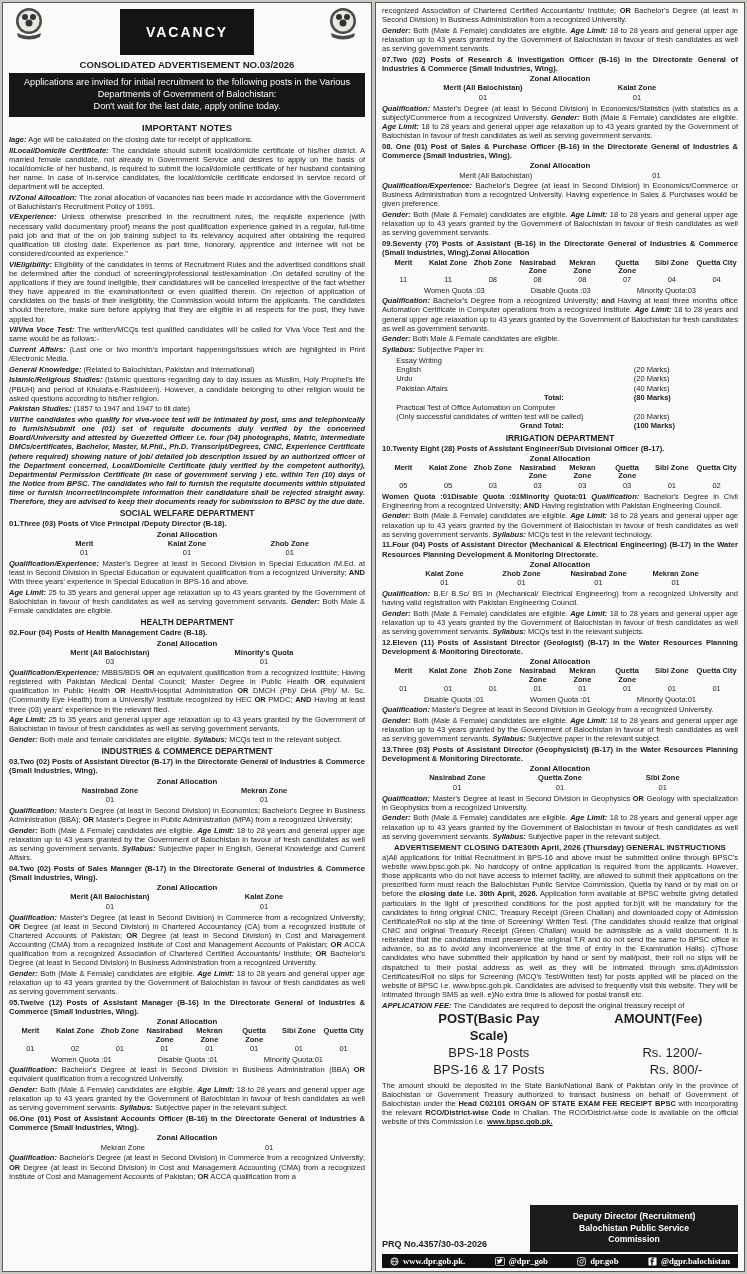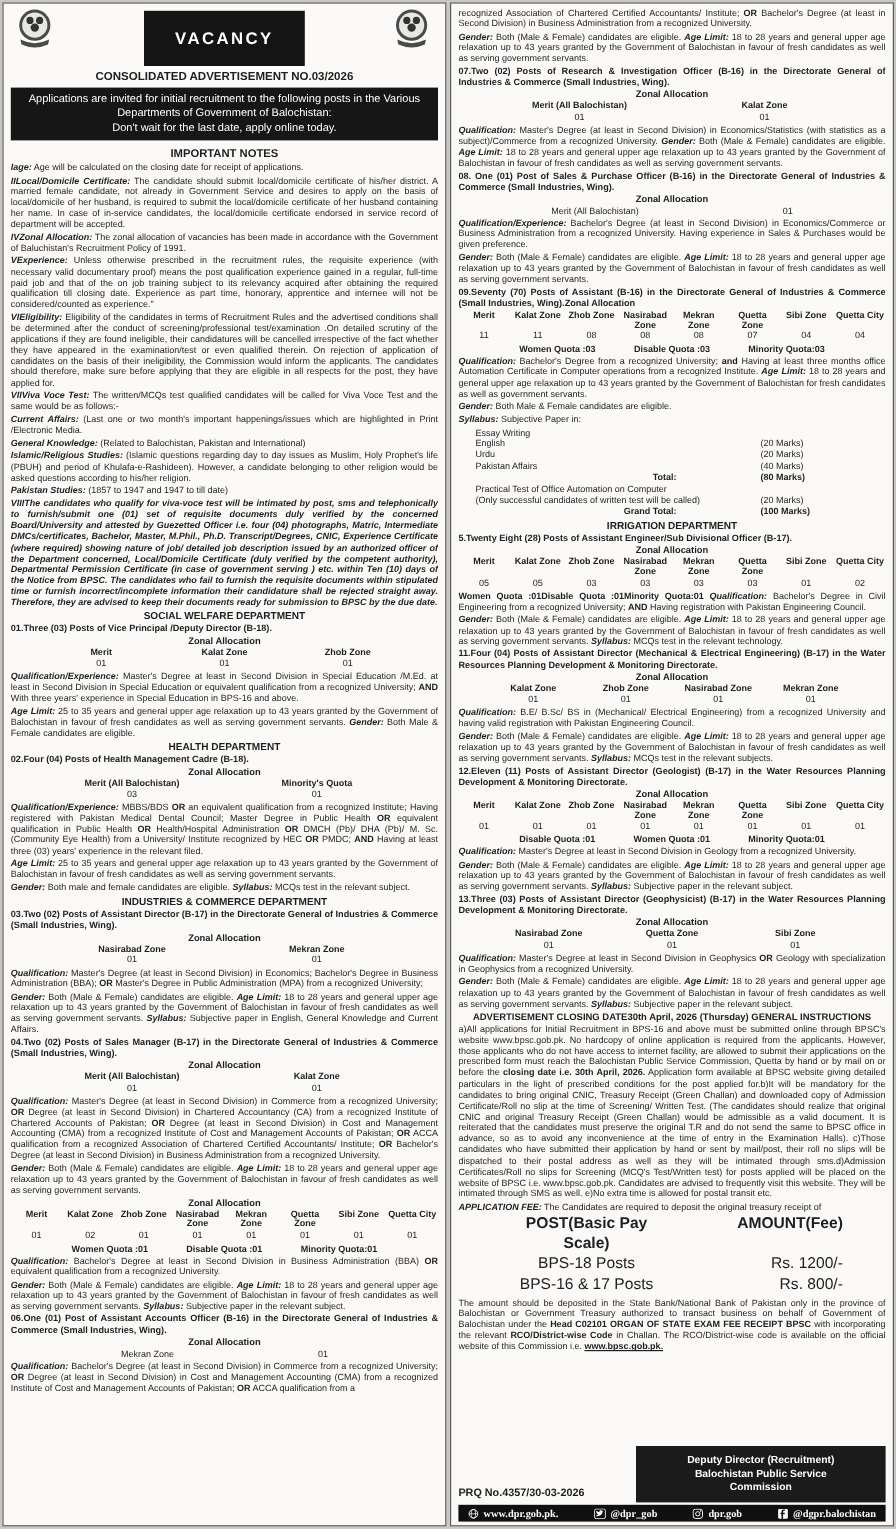--- a/index.html
+++ b/index.html
@@ -24,21 +24,21 @@
   .post{font-size:7.6px;line-height:1.22;text-align:justify;font-weight:bold;margin:1px 0 1px;}
   .dept{text-align:center;font-weight:bold;font-size:8.4px;margin:2px 0 1px;}
   .alloc{text-align:center;font-weight:bold;font-size:7.8px;margin:1px 0;}
   .b{font-weight:bold;}
   .bi{font-weight:bold;font-style:italic;}
   .bu{font-weight:bold;text-decoration:underline;}
   .tbl{display:grid;text-align:center;margin:1px auto 2px;column-gap:2px;font-size:7.5px;}
   .tbl.narrow{width:86%;}
   .tbl .th{font-weight:bold;line-height:1.12;}
   .tbl .td{line-height:1.2;}
-  .quota{display:flex;justify-content:center;gap:32px;font-weight:bold;font-size:7.5px;margin:1px 0;}
+  .quota{display:flex;justify-content:center;gap:46px;font-weight:normal;font-size:7.5px;margin:1px 0;}
   .zrow{display:flex;justify-content:center;gap:120px;font-size:7.5px;margin:1px 0;}
   .marks{width:92%;margin:1px auto;font-size:7.5px;line-height:1.25;}
   .mrow{display:flex;}
   .mrow .ml{flex:1;}
   .mrow .mr{width:90px;text-align:left;}
   .mrow.mb{font-weight:bold;}
   .mrow.mb .ml{text-align:right;padding-right:70px;}
   .cline{text-align:center;font-weight:bold;font-size:7.9px;margin:2px 0 1px;}
   .fee{width:80%;margin:1px auto 2px;font-size:13px;line-height:1.3;}
   .frow{display:flex;}
@@ -145,20 +145,21 @@
         <div class="post">04.Two (02) Posts of Sales Manager (B-17) in the Directorate General of Industries &amp; Commerce (Small Industries, Wing).</div>
         <div class="alloc">Zonal Allocation</div>
         <div class="tbl narrow" style="grid-template-columns: repeat(2, 1fr);">
           <div class="th">Merit (All Balochistan)</div>
           <div class="th">Kalat Zone</div>
           <div class="td">01</div>
           <div class="td">01</div>
         </div>
         <div class="para"><span class="bi">Qualification:</span><span>  Master's Degree (at least in Second Division) in Commerce from a recognized University; </span><span class="b">OR</span><span> Degree (at least in Second Division) in Chartered Accountancy (CA) from a recognized Institute of Chartered Accounts of Pakistan; </span><span class="b">OR</span><span> Degree (at least in Second Division) in Cost and Management Accounting (CMA) from a recognized Institute of Cost and Management Accounts of Pakistan; </span><span class="b">OR</span><span> ACCA qualification from a recognized Association of Chartered Certified Accountants/ Institute; </span><span class="b">OR</span><span> Bachelor's Degree (at least in Second Division) in Business Administration from a recognized University.</span></div>
         <div class="para"><span class="bi">Gender:</span><span> Both (Male &amp; Female) candidates are eligible.  </span><span class="bi">Age Limit:</span><span> 18 to 28 years and general upper age relaxation up to 43 years granted by the Government of Balochistan in favour of fresh candidates as well as serving government servants.</span></div>
+        <div class="post">05.Twelve (12) Posts of Assistant Manager (B-16) in the Directorate General of Industries &amp; Commerce (Small Industries, Wing).</div>
         <div class="alloc">Zonal Allocation</div>
         <div class="tbl" style="grid-template-columns: repeat(8, 1fr);">
           <div class="th">Merit</div>
           <div class="th">Kalat Zone</div>
           <div class="th">Zhob Zone</div>
           <div class="th">Nasirabad Zone</div>
           <div class="th">Mekran Zone</div>
           <div class="th">Quetta Zone</div>
           <div class="th">Sibi Zone</div>
           <div class="th">Quetta City</div>
@@ -264,21 +265,21 @@
           <div class="mrow">
             <span class="ml">(Only successful candidates of written test will be called)</span>
             <span class="mr">(20 Marks)</span>
           </div>
           <div class="mrow mb">
             <span class="ml">Grand Total:</span>
             <span class="mr">(100 Marks)</span>
           </div>
         </div>
         <div class="dept">IRRIGATION DEPARTMENT</div>
-        <div class="post">5.Twenty Eight (28) Posts of Assistant Engineer/Sub Divisional Officer (B-17).</div>
+        <div class="post">10.Twenty Eight (28) Posts of Assistant Engineer/Sub Divisional Officer (B-17).</div>
         <div class="alloc">Zonal Allocation</div>
         <div class="tbl" style="grid-template-columns: repeat(8, 1fr);">
           <div class="th">Merit</div>
           <div class="th">Kalat Zone</div>
           <div class="th">Zhob Zone</div>
           <div class="th">Nasirabad Zone</div>
           <div class="th">Mekran Zone</div>
           <div class="th">Quetta Zone</div>
           <div class="th">Sibi Zone</div>
           <div class="th">Quetta City</div>

